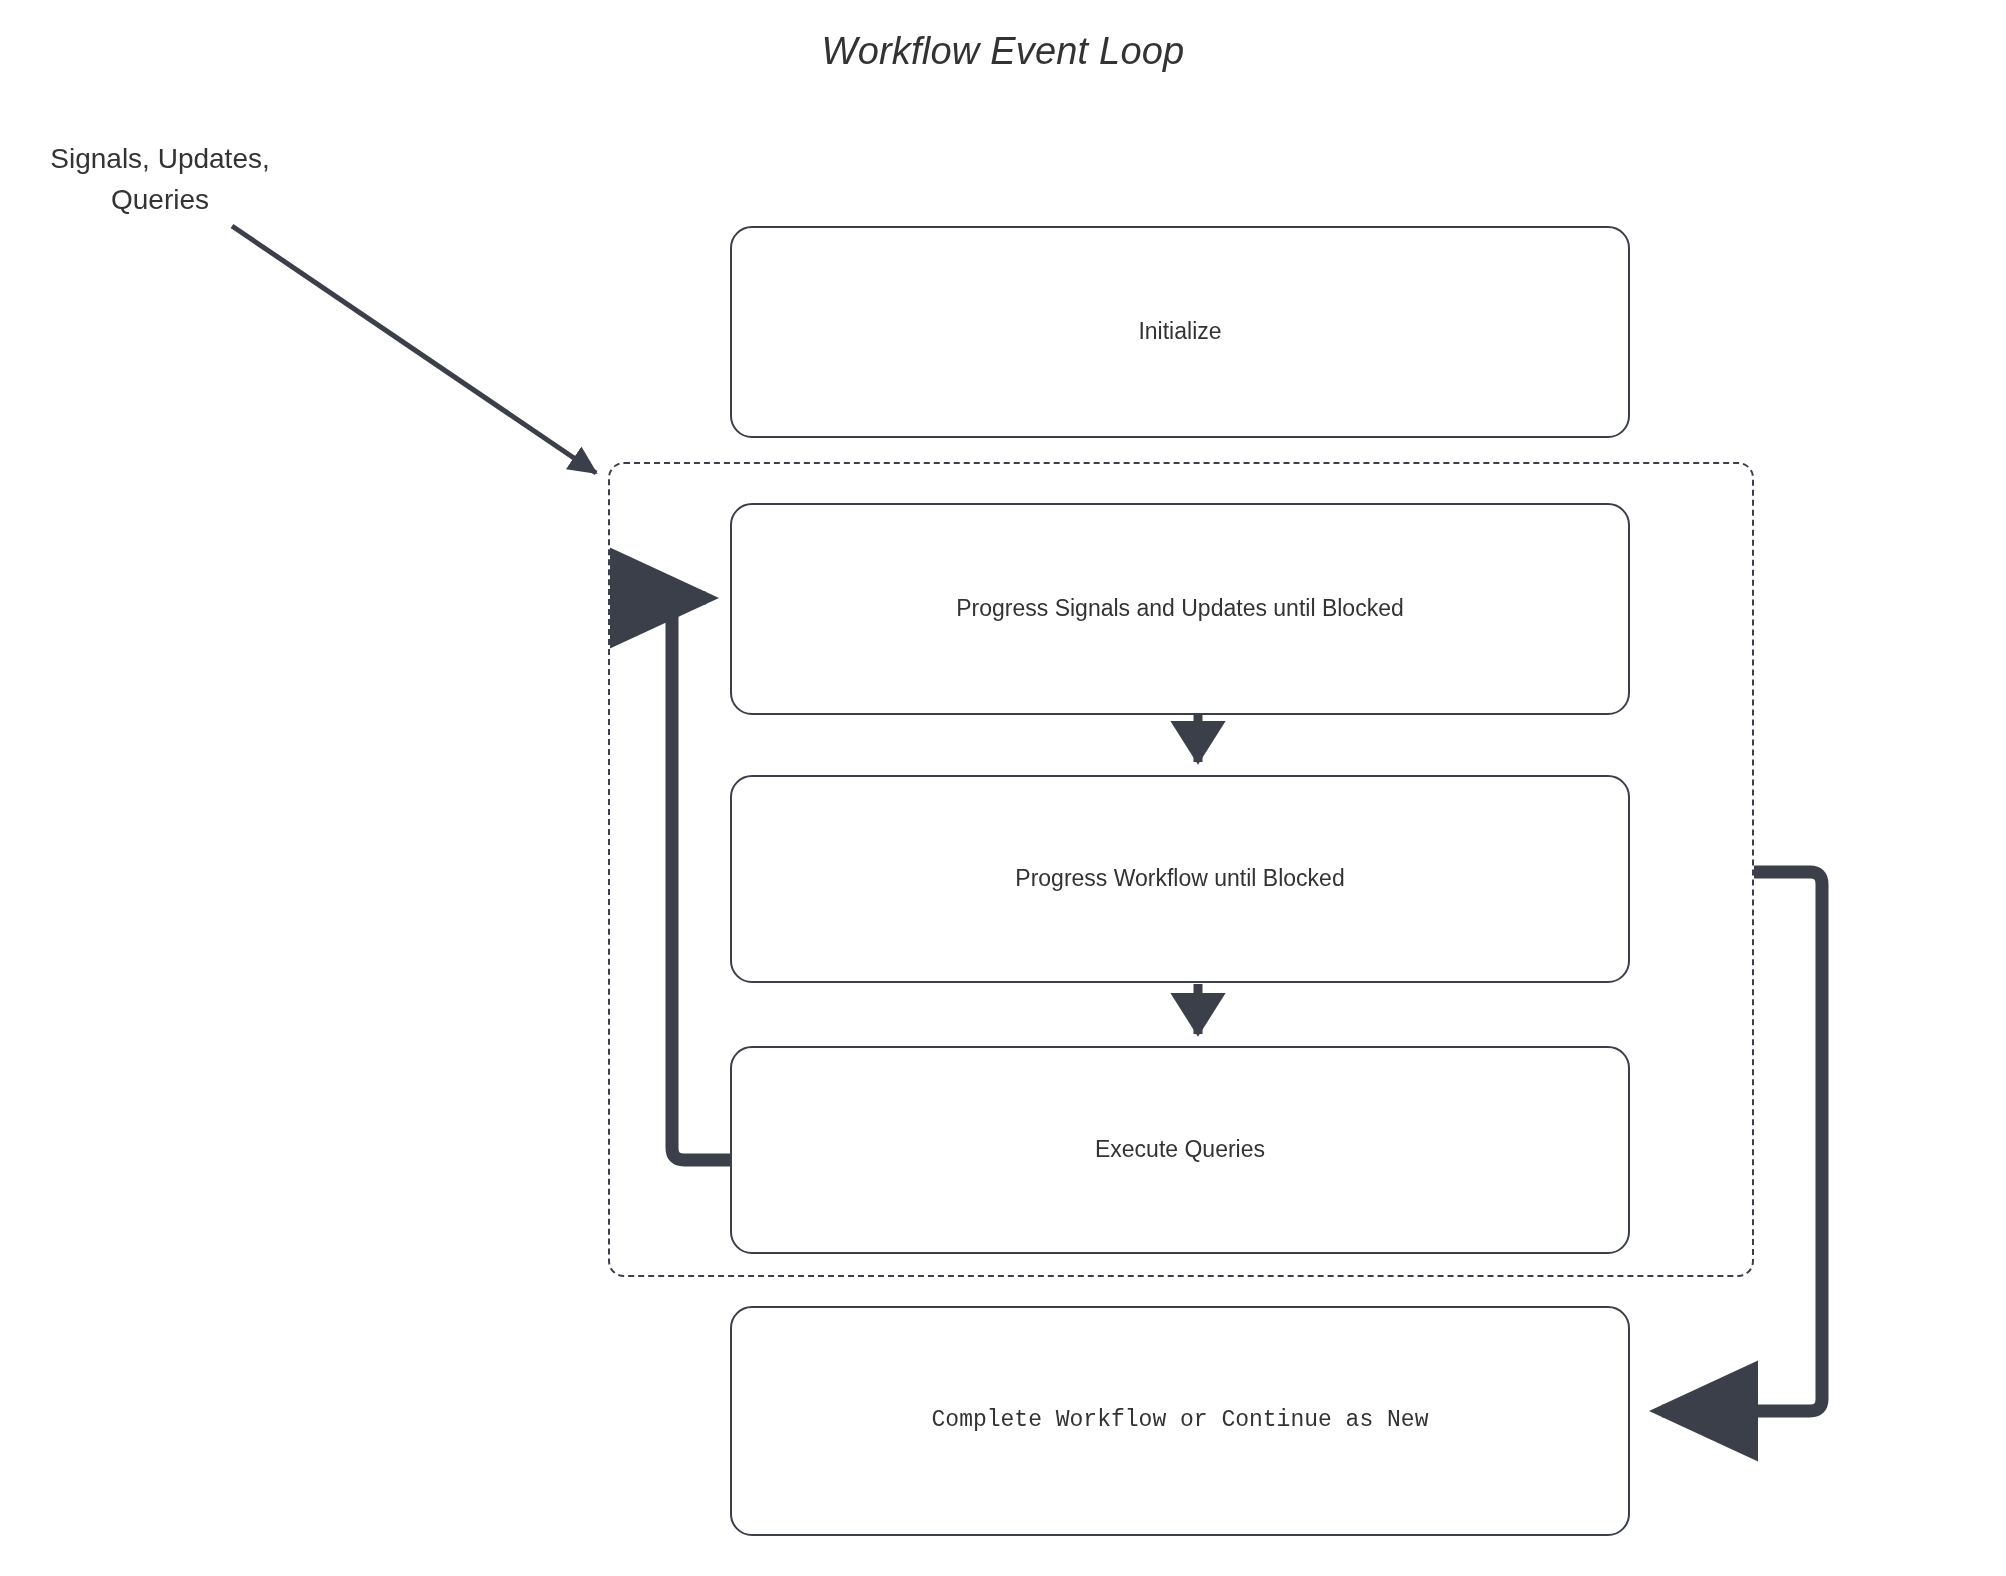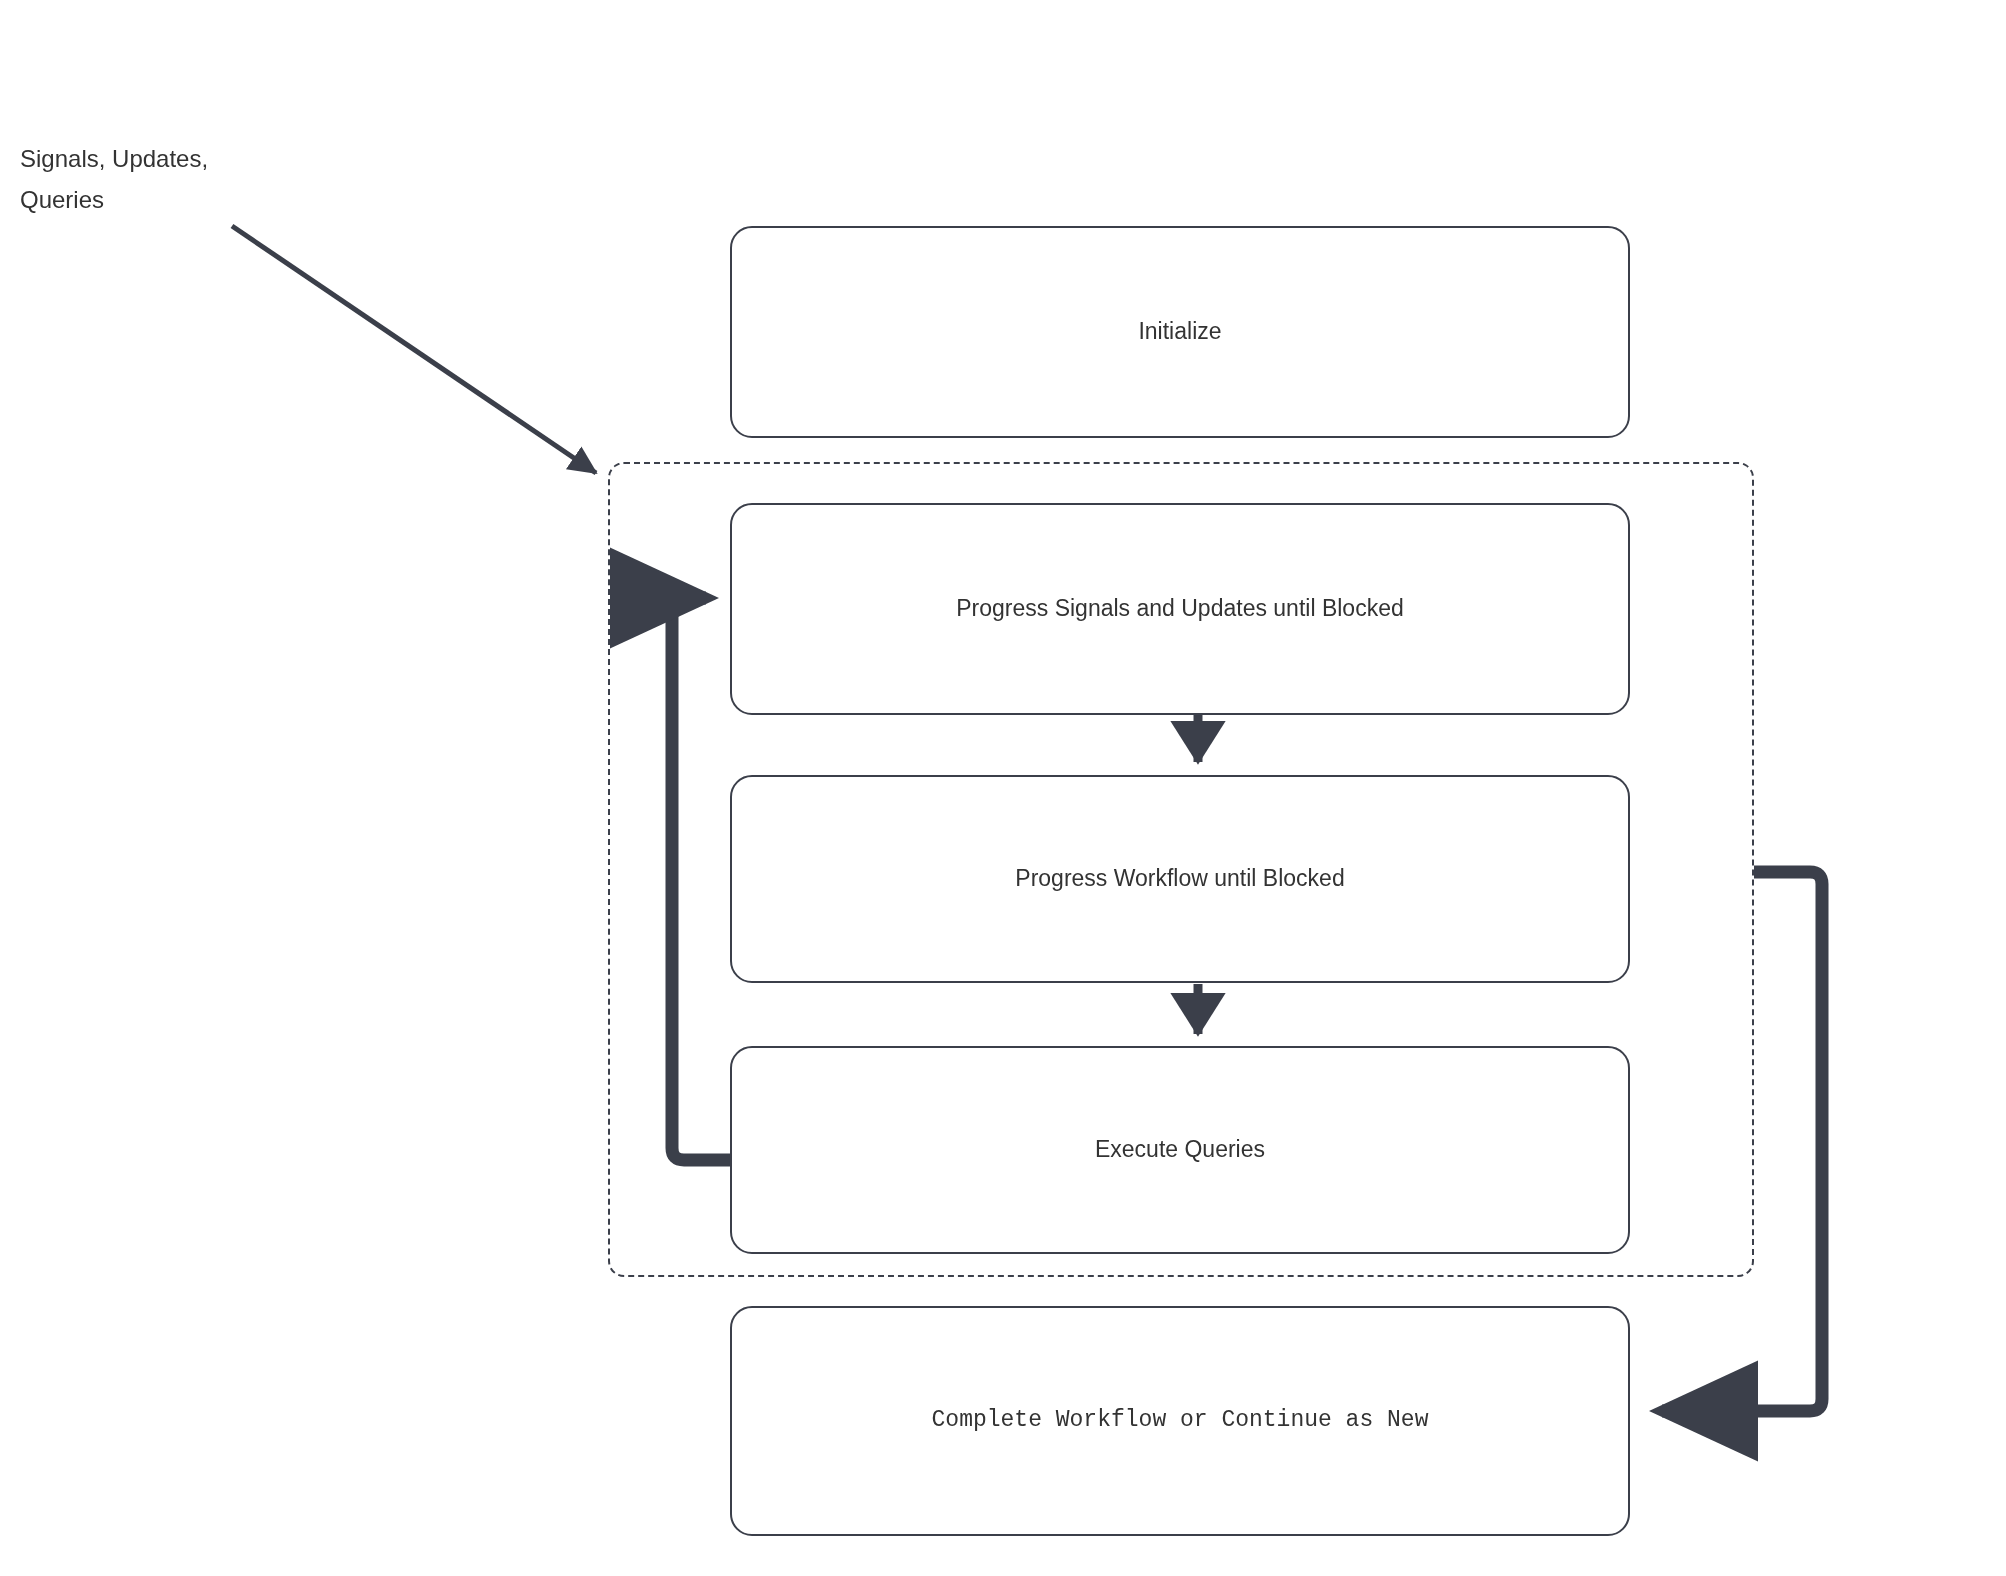--- a/index.html
+++ b/index.html
@@ -37,22 +37,22 @@
     font-size: 38px;
     font-style: italic;
     color: #333333;
     letter-spacing: 0.2px;
   }
   .external-label {
     position: absolute;
     left: 20px;
     top: 138px;
     width: 280px;
-    text-align: left;
-    font-size: 24px;
+    text-align: center;
+    font-size: 28px;
     line-height: 41px;
     color: #333333;
     white-space: pre-line;
   }
   .node {
     position: absolute;
     box-sizing: border-box;
     border: 2px solid #3b3f4a;
     border-radius: 22px;
     background: #ffffff;
@@ -79,20 +79,21 @@
   #node-progress-workflow { left: 730px; top: 775px; width: 900px; height: 208px; }
   #node-execute-queries { left: 730px; top: 1046px; width: 900px; height: 208px; }
   #node-complete-workflow { left: 730px; top: 1306px; width: 900px; height: 230px; font-family: Liberation Mono, monospace; }
   #loop-container { left: 608px; top: 462px; width: 1146px; height: 815px; }
 </style>
 </head>
 <body>
 
 <div id="canvas">
 
+  <div class="diagram-title">Workflow Event Loop</div>
 
   <div class="external-label">Signals, Updates,
 Queries</div>
 
   <svg id="wires" viewBox="0 0 2006 1576" xmlns="http://www.w3.org/2000/svg">
     <defs>
       <marker id="arrow-thin" markerWidth="9" markerHeight="9" refX="7.4" refY="4.5" orient="auto" markerUnits="strokeWidth">
         <path d="M0,0.6 L8.4,4.5 L0,8.4 z" fill="#3b3f4a"></path>
       </marker>
       <marker id="arrow-fat" markerWidth="6.2" markerHeight="6.2" refX="5.4" refY="3.1" orient="auto" markerUnits="strokeWidth">

